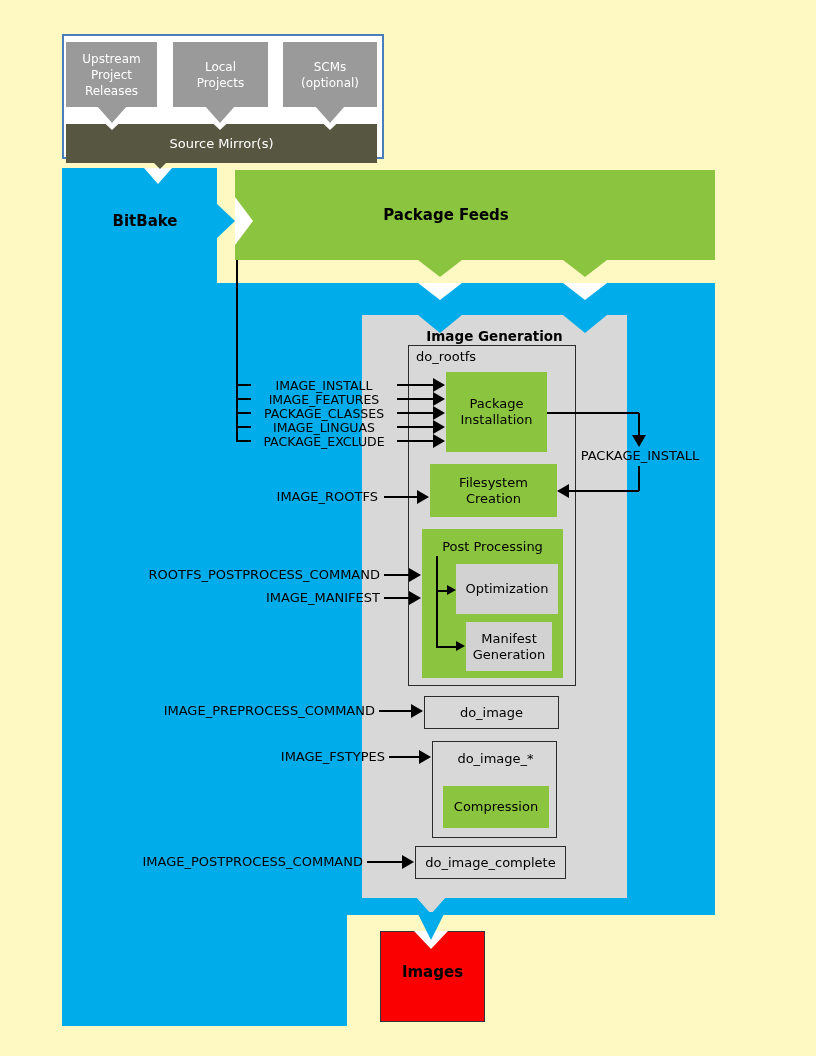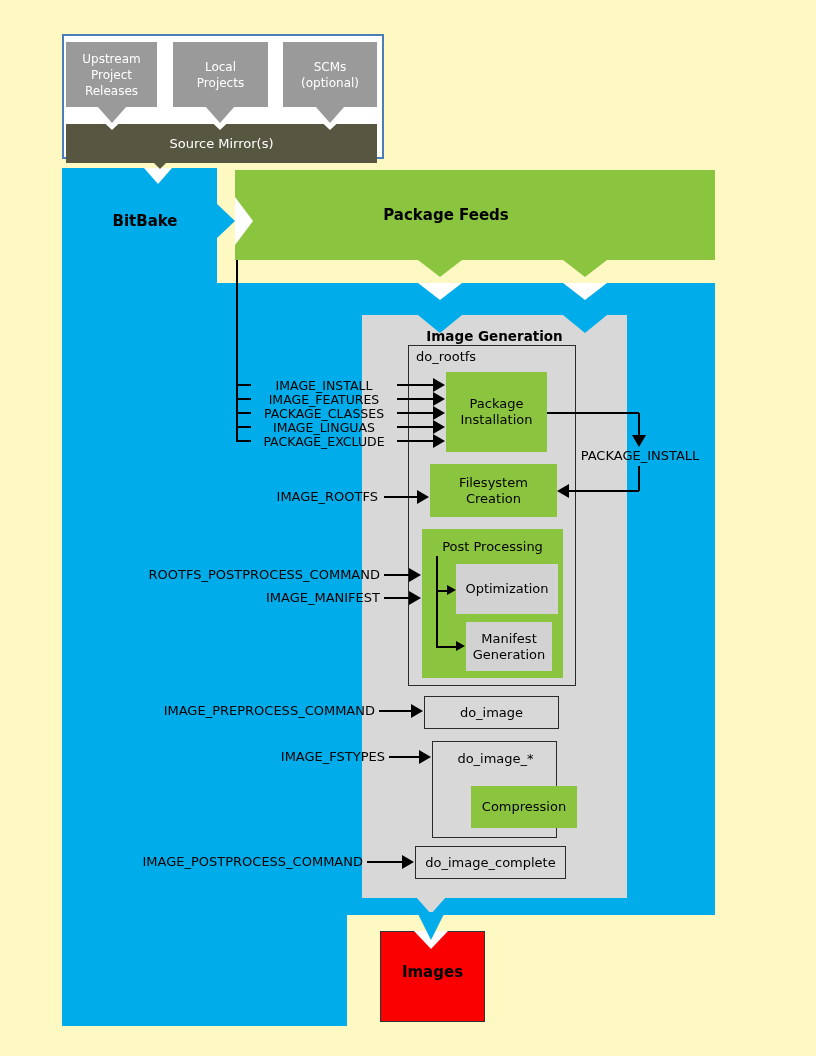--- a/index.html
+++ b/index.html
@@ -190,21 +190,21 @@
   </div>
   <div class="abs outbox ctr lbl" style="left:424px;top:696px;width:135px;height:33px;z-index:3;">
     <span>do_image</span>
   </div>
   <div class="arr-r" style="left:379px;top:710px;width:33px;z-index:4;"></div>
 
   <div class="abs outbox" style="left:432px;top:741px;width:125px;height:97px;z-index:3;">
     <div class="abs lbl" style="left:0;top:9px;width:125px;text-align:center;">
       <span>do_image_*</span>
     </div>
-    <div class="abs green ctr lbl" style="left:10px;top:44px;width:106px;height:42px;margin-left:28px;">
+    <div class="abs green ctr lbl" style="left:10px;top:44px;width:106px;height:42px;">
       <span>Compression</span>
     </div>
   </div>
   <div class="abs lbl" style="left:240px;top:749px;width:145px;text-align:right;z-index:4;">
     <span>IMAGE_FSTYPES</span>
   </div>
   <div class="arr-r" style="left:389px;top:756px;width:31px;z-index:4;"></div>
 
   <div class="abs outbox ctr lbl" style="left:415px;top:846px;width:151px;height:33px;z-index:3;">
     <span>do_image_complete</span>

